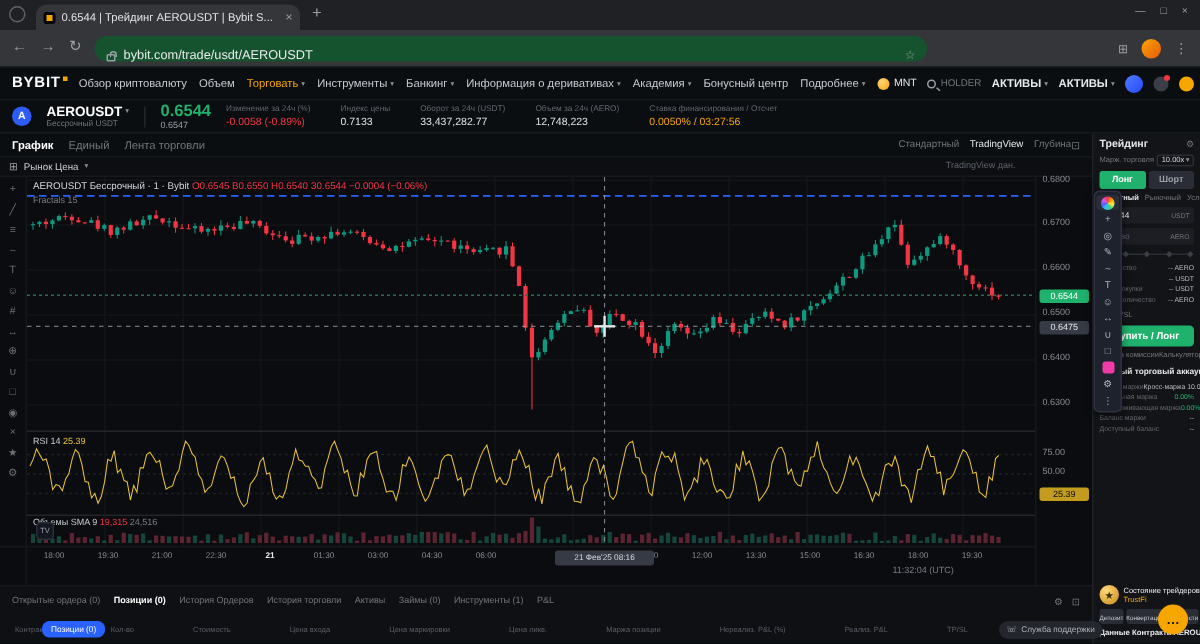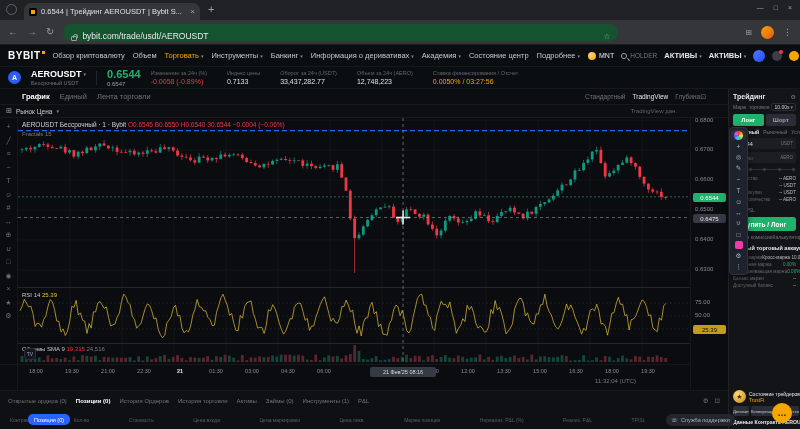--- a/index.html
+++ b/index.html
@@ -52,21 +52,21 @@
 .pairsub{font-size:5.5px;color:#71757a;margin-top:1px}
 .tdivider{width:1px;height:14px;background:#23262c}
 .bigprice{font-size:11px;font-weight:bold;color:#20b26c;line-height:1}
 .subprice{font-size:6px;color:#9aa0a6;margin-top:1px}
 .stats{display:flex;gap:20px;align-items:center}
 .statlabel{font-size:5.5px;color:#62666d;white-space:nowrap}
 .statval{font-size:7px;color:#dfe2e6;margin-top:2px;white-space:nowrap}
 .statval.red{color:#f23645}.statval.yellow{color:#f7a600}
 
 .chartcol{position:absolute;left:0;top:89px;width:728px;height:301px}
-.charttabs{position:absolute;left:0;top:0;width:728px;height:15px;display:flex;align-items:center;padding:0 22px;}
+.charttabs{position:absolute;left:0;top:0;width:728px;height:15px;display:flex;align-items:center;padding:0 8px;}
 .ctab{font-size:7.5px;color:#71757a}
 .ctab.on{color:#fff;font-weight:bold}
 .viewmodes{margin-left:auto;display:flex;gap:7px;align-items:center}
 .vmode{font-size:6.5px;color:#71757a}
 .vmode.on{color:#e6e8ea}
 .expandico{font-size:7px;color:#71757a}
 .charttools{position:absolute;left:0;top:15px;width:728px;height:14px;background:#0d0e12;border-top:1px solid #17191f;border-bottom:1px solid #17191f;display:flex;align-items:center;padding:0 6px;gap:4px}
 .gridico{font-size:7px;color:#9aa0a6}
 .ptype{font-size:6.5px;color:#c9ccd1}
 .tvdata{margin-left:auto;margin-right:45px;font-size:6px;color:#5e636b}
@@ -186,21 +186,21 @@
   <div class="byheader">
     <span class="bylogo">BYBIT</span>
     <nav class="bynav" id="bynav">
         <span class="navitem">Обзор криптовалюту</span>
         <span class="navitem">Объем</span>
         <span class="navitem active">Торговать<span class="caret">▾</span></span>
         <span class="navitem">Инструменты<span class="caret">▾</span></span>
         <span class="navitem">Банкинг<span class="caret">▾</span></span>
         <span class="navitem">Информация о деривативах<span class="caret">▾</span></span>
         <span class="navitem">Академия<span class="caret">▾</span></span>
-        <span class="navitem">Состояние центр</span>
+        <span class="navitem">Бонусный центр</span>
         <span class="navitem">Подробнее<span class="caret">▾</span></span>
       </nav>
     <div class="hright">
       <span class="mntchip">
           <span class="mntico"></span>
           <span>MNT</span>
         </span>
       <span class="searchbox">
           <span class="searchico"></span>
           <span>HOLDER</span>

